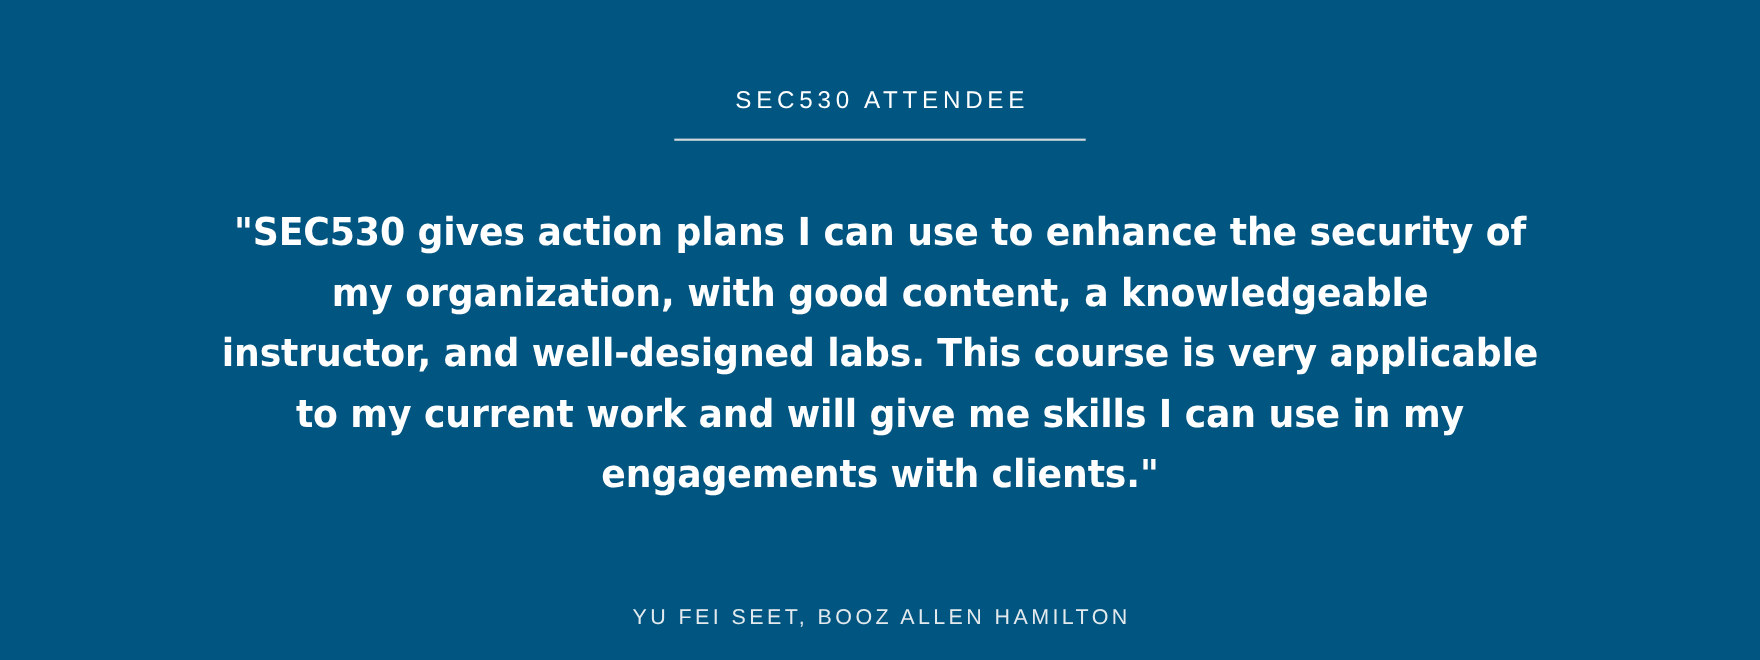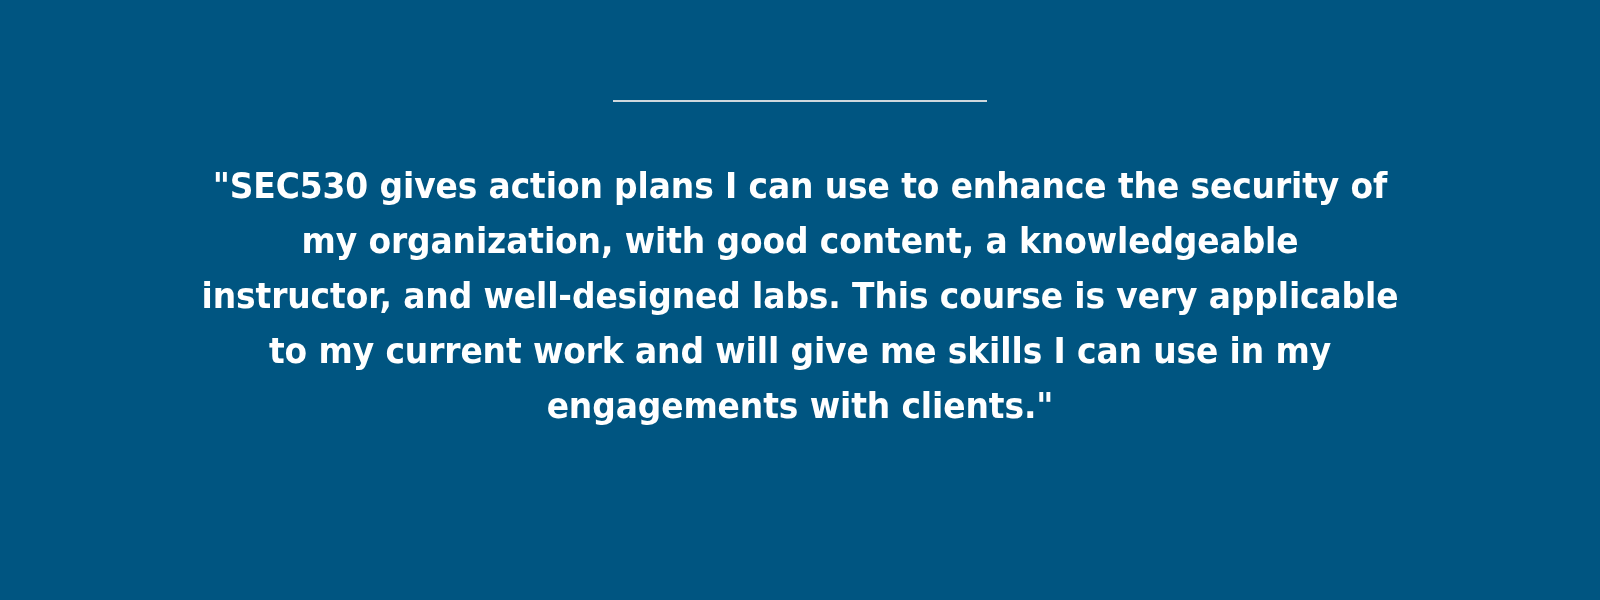--- a/index.html
+++ b/index.html
@@ -76,19 +76,21 @@
     white-space: nowrap;
     margin-top: 54px;
     margin-left: 3px;
   }
 </style>
 </head>
 <body>
 
 <div class="testimonial-card">
 
+  <div class="eyebrow">SEC530 ATTENDEE</div>
 
   <div class="eyebrow-rule"></div>
 
   <blockquote class="quote">"SEC530 gives action plans I can use to enhance the security of my organization, with good content, a knowledgeable instructor, and well-designed labs. This course is very applicable to my current work and will give me skills I can use in my engagements with clients."</blockquote>
 
+  <div class="attribution">YU FEI SEET, BOOZ ALLEN HAMILTON</div>
 
 </div>
 
 </body></html>

